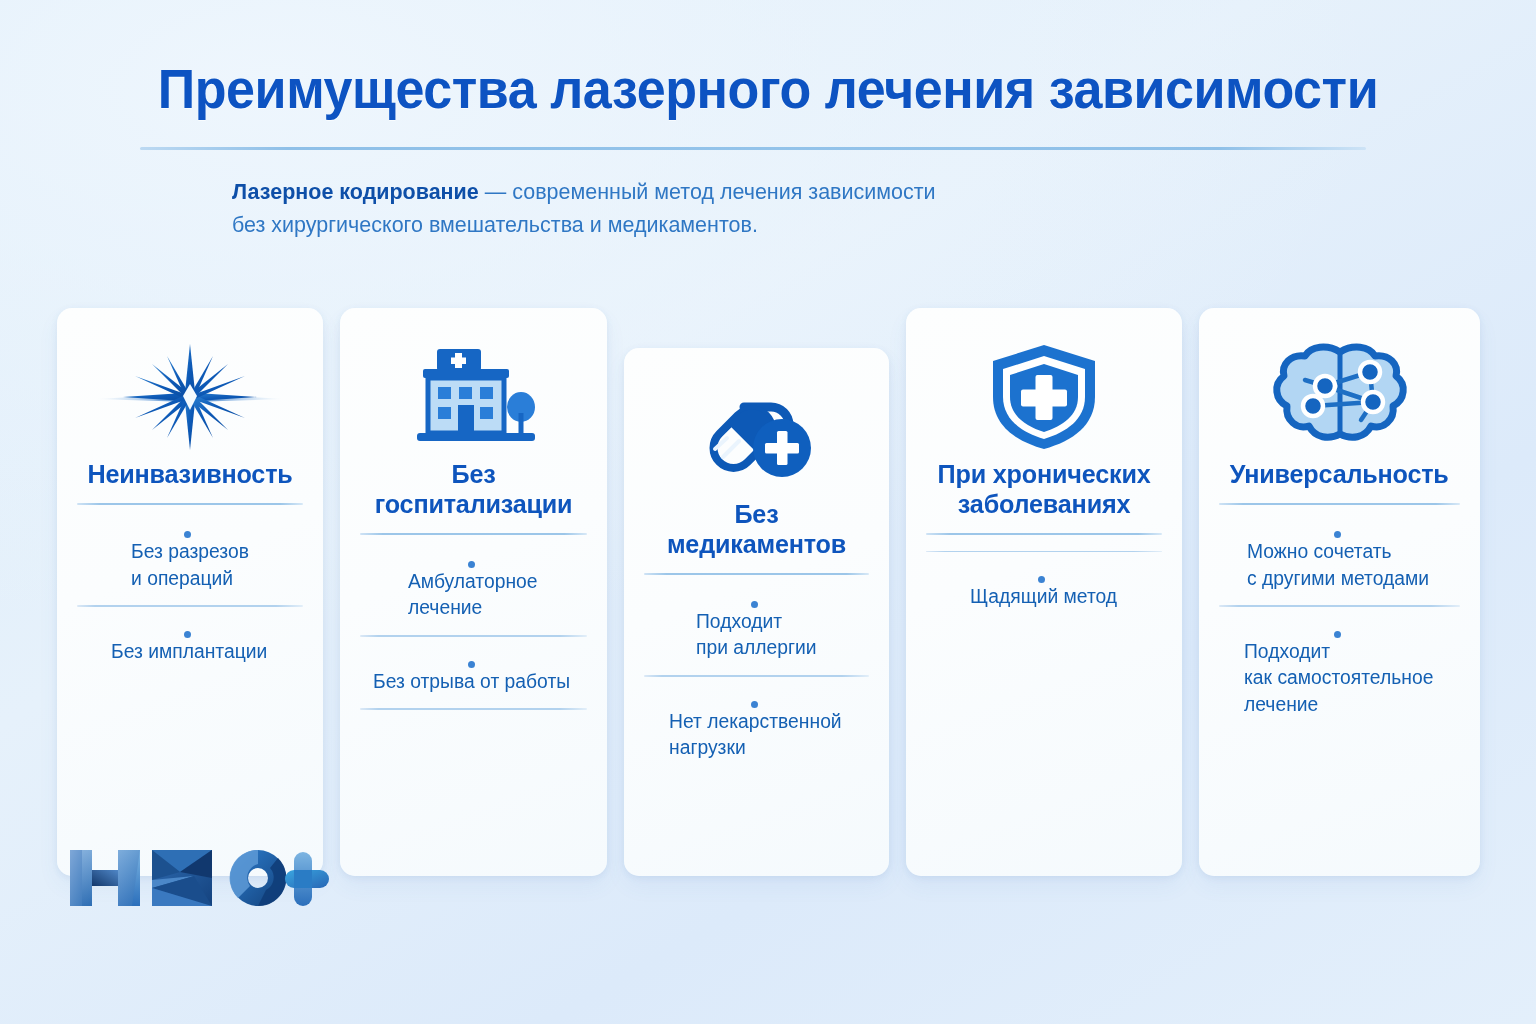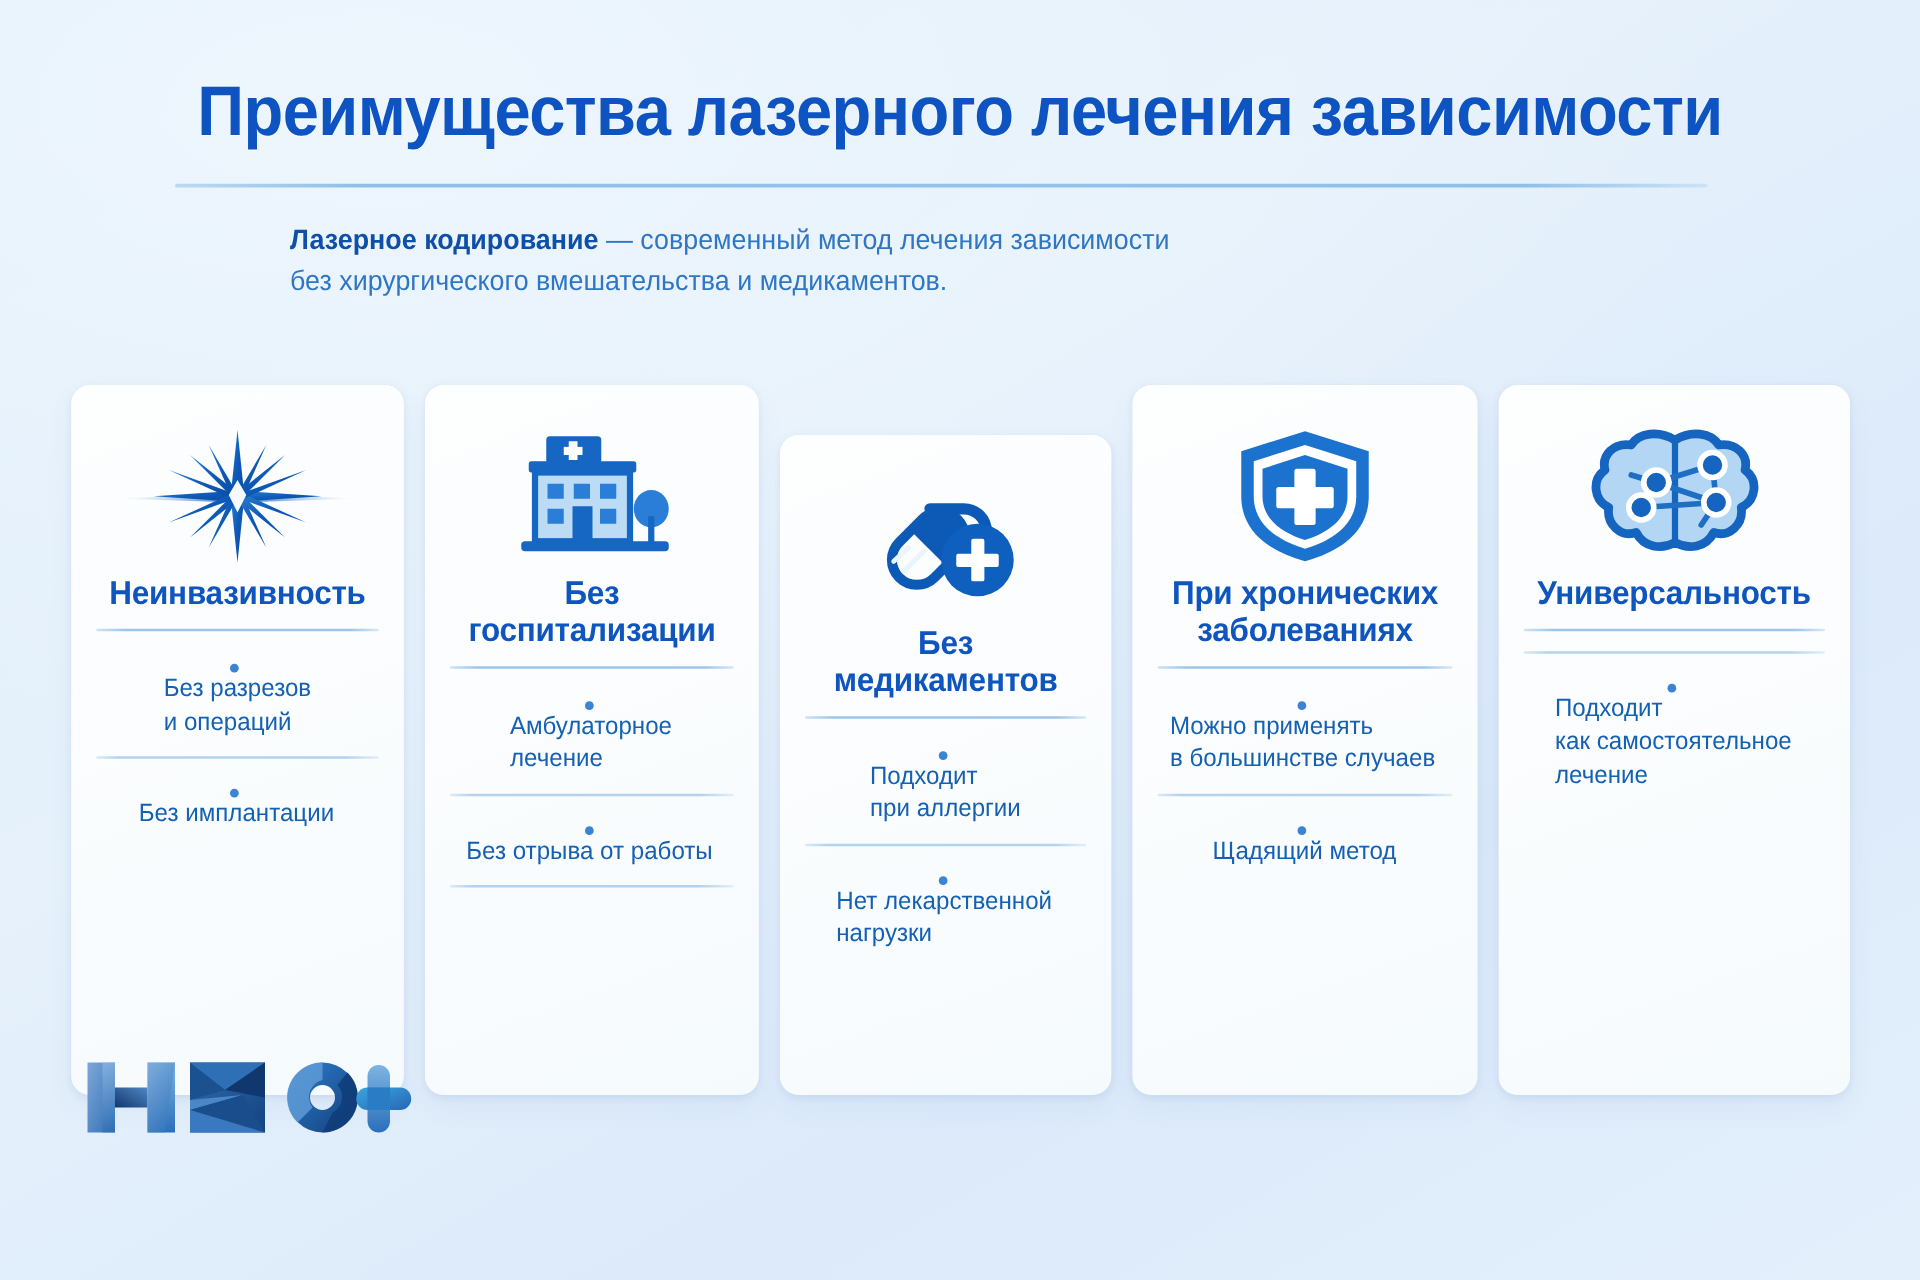--- a/index.html
+++ b/index.html
@@ -238,25 +238,20 @@
           <path d="M65 15 L106 28 V56 C106 78 88 91 65 98 C42 91 24 78 24 56 V28 Z" fill="#fff"></path>
           <path d="M65 23 L99 34 V56 C99 74 84 85 65 91 C46 85 31 74 31 56 V34 Z" fill="#1c72cf"></path>
           <rect x="56.5" y="34" width="17" height="45" rx="2" fill="#fff"></rect>
           <rect x="42" y="48.5" width="46" height="17" rx="2" fill="#fff"></rect>
         </svg>
       </div>
       <div class="card-title" style="white-space:pre-line">При хронических
 заболеваниях</div>
       <div class="title-div"></div>
       <div class="bullets">
-        <div class="bullet-row">
-          <span class="dot"></span>
-          <span class="btxt" style="white-space:pre-line">Можно применять
-в большинстве случаев</span>
-        </div>
         <div class="bullet-div"></div>
         <div class="bullet-row">
           <span class="dot"></span>
           <span class="btxt" style="white-space:pre-line">Щадящий метод</span>
         </div>
       </div>
     </div>
 
     <div class="card c5">
       <div class="icon-wrap">
@@ -277,20 +272,25 @@
             <circle cx="60" cy="46" r="10"></circle>
             <circle cx="105" cy="32" r="10"></circle>
             <circle cx="108" cy="62" r="10"></circle>
             <circle cx="48" cy="66" r="10"></circle>
           </g>
         </svg>
       </div>
       <div class="card-title">Универсальность</div>
       <div class="title-div"></div>
       <div class="bullets">
+        <div class="bullet-row">
+          <span class="dot"></span>
+          <span class="btxt" style="white-space:pre-line">Можно сочетать
+с другими методами</span>
+        </div>
         <div class="bullet-div"></div>
         <div class="bullet-row">
           <span class="dot"></span>
           <span class="btxt" style="white-space:pre-line">Подходит
 как самостоятельное
 лечение</span>
         </div>
       </div>
     </div>
 

